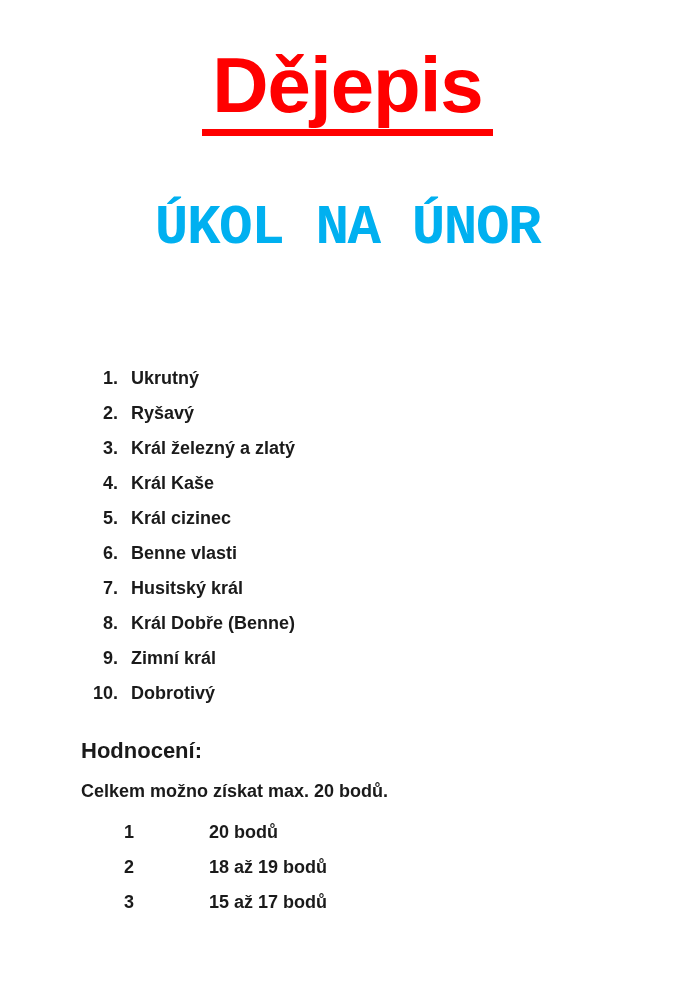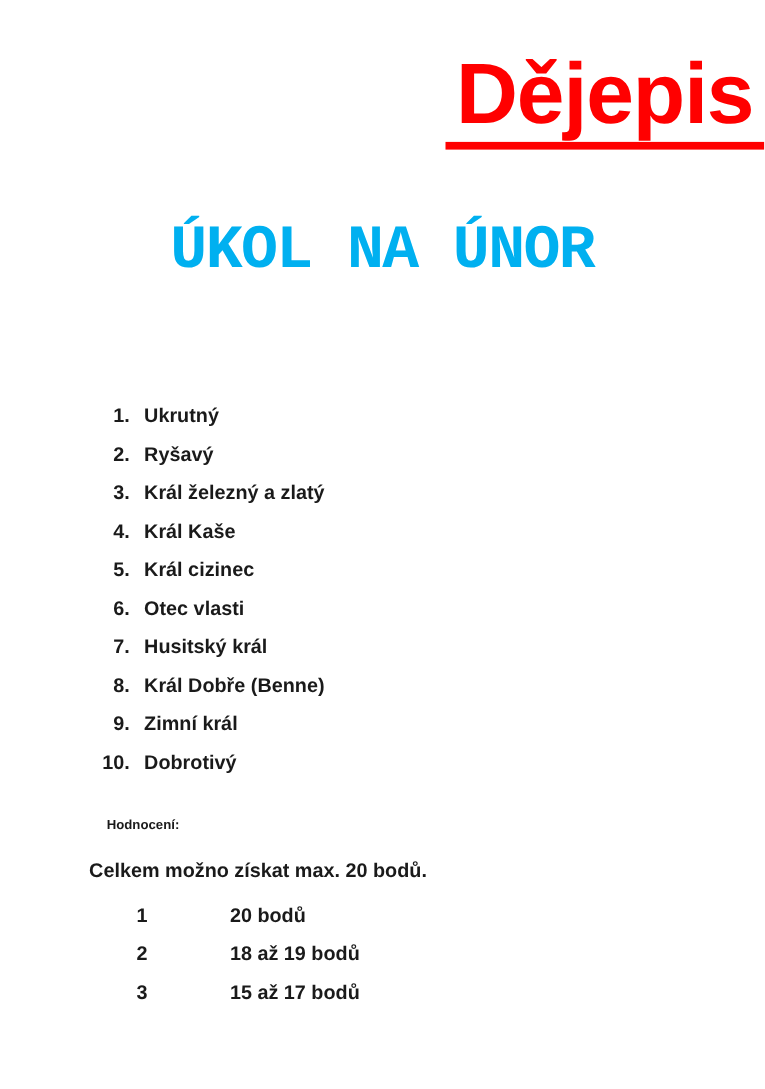--- a/index.html
+++ b/index.html
@@ -15,21 +15,21 @@
     font-family: "Liberation Sans", sans-serif;
     font-weight: 700;
     color: var(--body-text, #1a1a1a);
     overflow: hidden;
   }
   .title-wrap {
     position: absolute;
     top: 46px;
     left: 0;
     width: 100%;
-    text-align: right;
+    text-align: center;
   }
   .doc-title {
     display: inline-block;
     font-size: 78px;
     line-height: 1.02;
     color: var(--title-red, #ff0000);
     border-bottom: 7px solid var(--title-red, #ff0000);
     padding: 0 10px 3px 10px;
     letter-spacing: -1px;
   }
@@ -70,22 +70,22 @@
   }
   .task-item .num {
     width: 37px;
     flex: none;
     text-align: right;
     margin-right: 13px;
   }
   .grading-heading {
     position: absolute;
     top: 741px;
-    left: 97px;
-    font-size: 12px;
+    left: 81px;
+    font-size: 22px;
     line-height: 19px;
   }
   .grading-summary {
     position: absolute;
     top: 782px;
     left: 81px;
     font-size: 18px;
     line-height: 19px;
   }
   .grade-table {
@@ -134,21 +134,21 @@
     <li class="task-item">
       <span class="num">4.</span>
       <span class="label">Král Kaše</span>
     </li>
     <li class="task-item">
       <span class="num">5.</span>
       <span class="label">Král cizinec</span>
     </li>
     <li class="task-item">
       <span class="num">6.</span>
-      <span class="label">Otec vlasti</span>
+      <span class="label">Benne vlasti</span>
     </li>
     <li class="task-item">
       <span class="num">7.</span>
       <span class="label">Husitský král</span>
     </li>
     <li class="task-item">
       <span class="num">8.</span>
       <span class="label">Král Dobře (Benne)</span>
     </li>
     <li class="task-item">

